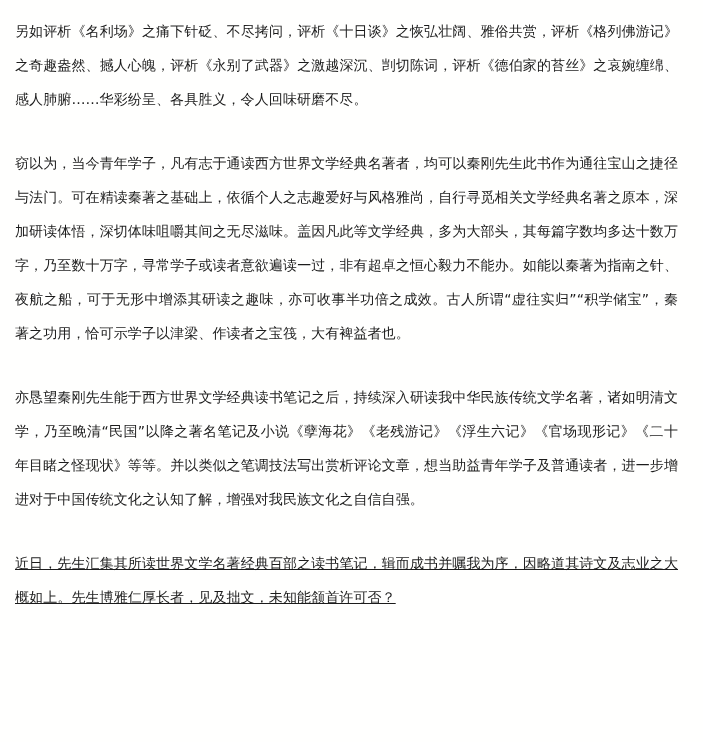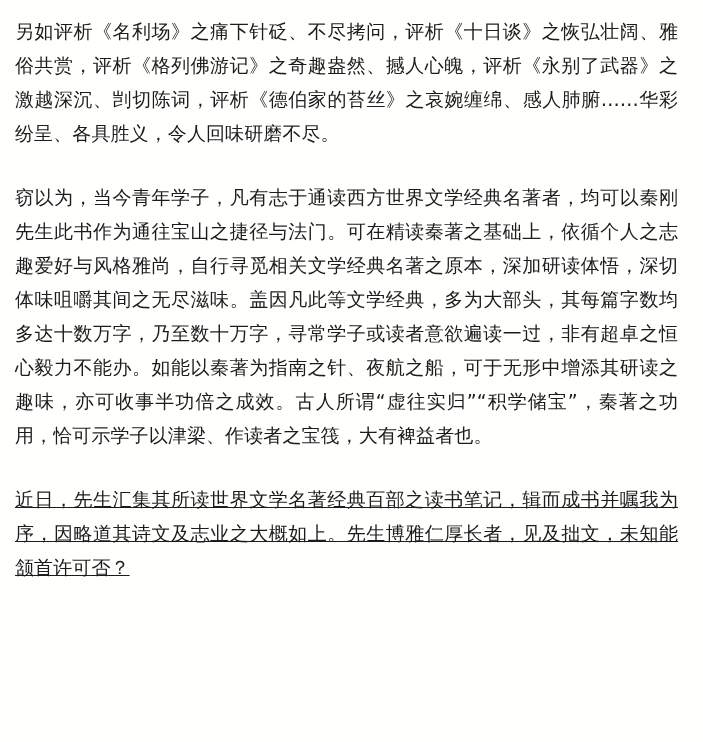--- a/index.html
+++ b/index.html
@@ -15,34 +15,35 @@
   }
   #doc {
     box-sizing: border-box;
     width: 703px;
     height: 742px;
     padding: 14px 18px 0 15px;
     background: #fffffe;
   }
   .para {
     margin: 0 7px 30px 0;
-    font-size: 19px;
+    font-size: 14px;
     line-height: 34px;
     color: #1c1c1c;
     text-align: justify;
     text-justify: inter-character;
     letter-spacing: 0.1px;
     word-break: break-all;
     white-space: normal;
   }
   .para:last-child {
     margin-bottom: 0;
     text-decoration: underline;
   }
 </style>
 </head>
 <body>
 
 <div id="doc">
   <p class="para">另如评析《名利场》之痛下针砭、不尽拷问，评析《十日谈》之恢弘壮阔、雅俗共赏，评析《格列佛游记》之奇趣盎然、撼人心魄，评析《永别了武器》之激越深沉、剀切陈词，评析《德伯家的苔丝》之哀婉缠绵、感人肺腑……华彩纷呈、各具胜义，令人回味研磨不尽。</p>
   <p class="para">窃以为，当今青年学子，凡有志于通读西方世界文学经典名著者，均可以秦刚先生此书作为通往宝山之捷径与法门。可在精读秦著之基础上，依循个人之志趣爱好与风格雅尚，自行寻觅相关文学经典名著之原本，深加研读体悟，深切体味咀嚼其间之无尽滋味。盖因凡此等文学经典，多为大部头，其每篇字数均多达十数万字，乃至数十万字，寻常学子或读者意欲遍读一过，非有超卓之恒心毅力不能办。如能以秦著为指南之针、夜航之船，可于无形中增添其研读之趣味，亦可收事半功倍之成效。古人所谓“虚往实归”“积学储宝”，秦著之功用，恰可示学子以津梁、作读者之宝筏，大有裨益者也。</p>
+  <p class="para">亦恳望秦刚先生能于西方世界文学经典读书笔记之后，持续深入研读我中华民族传统文学名著，诸如明清文学，乃至晚清“民国”以降之著名笔记及小说《孽海花》《老残游记》《浮生六记》《官场现形记》《二十年目睹之怪现状》等等。并以类似之笔调技法写出赏析评论文章，想当助益青年学子及普通读者，进一步增进对于中国传统文化之认知了解，增强对我民族文化之自信自强。</p>
   <p class="para">近日，先生汇集其所读世界文学名著经典百部之读书笔记，辑而成书并嘱我为序，因略道其诗文及志业之大概如上。先生博雅仁厚长者，见及拙文，未知能颔首许可否？</p>
 </div>
 
 </body></html>

